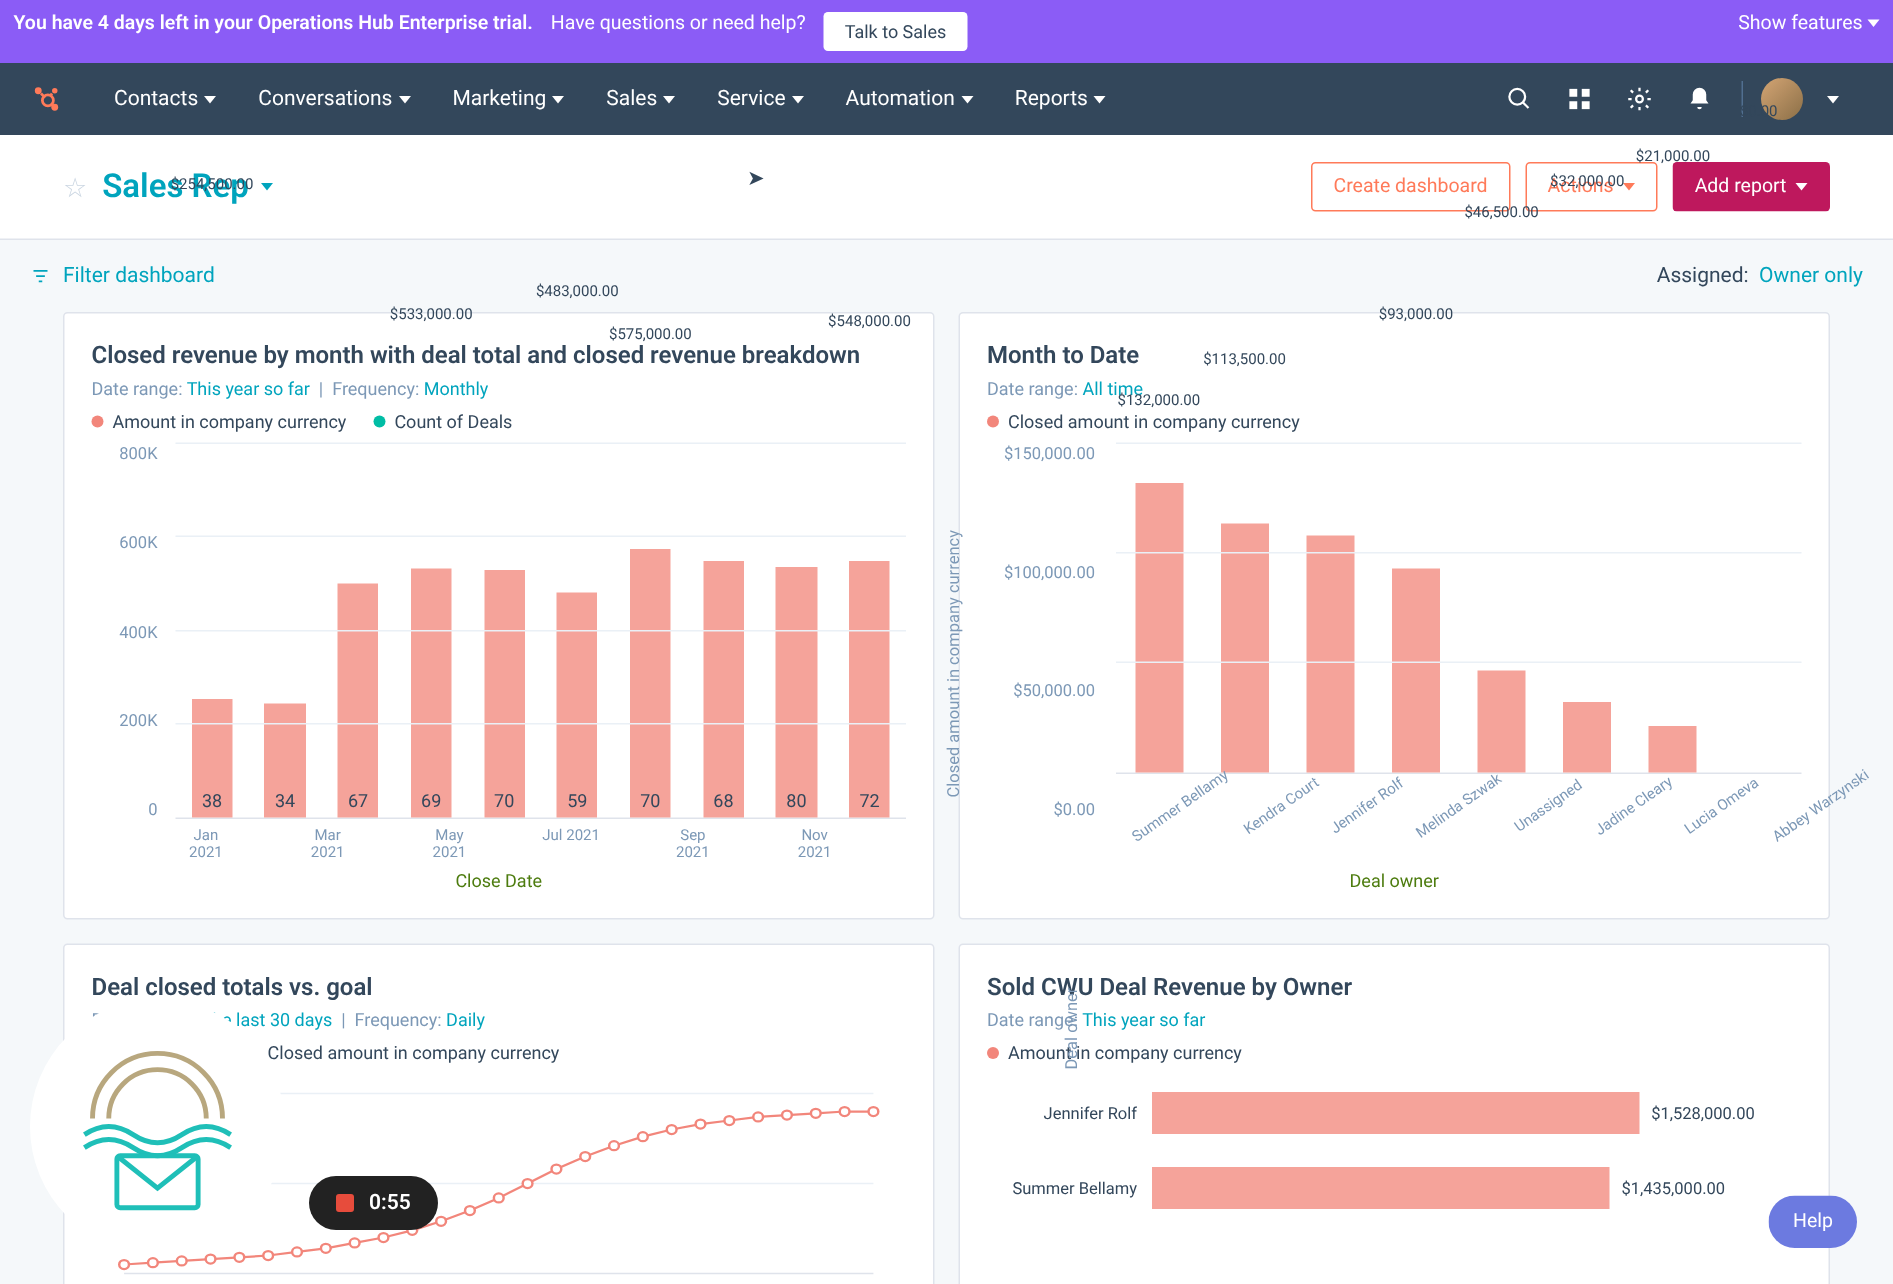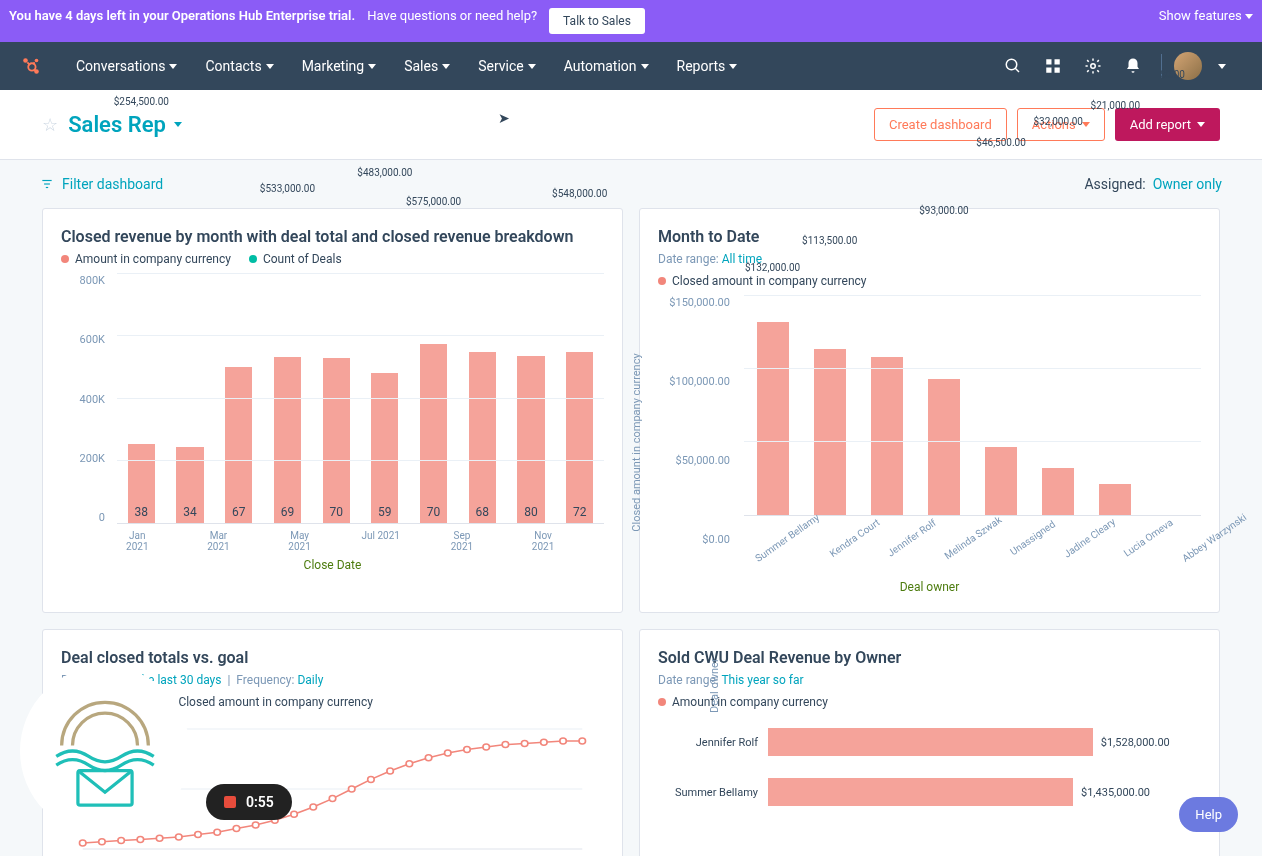--- a/index.html
+++ b/index.html
@@ -17,21 +17,21 @@
 .navbar .icon-btn{width:40px;display:flex;align-items:center;justify-content:center;cursor:pointer;height:48px}
 .navbar .divider{width:1px;height:24px;background:#516f90;margin:0 8px}
 .navbar .avatar{width:28px;height:28px;border-radius:50%;background:linear-gradient(135deg,#d4a574,#8b6f47);margin-left:4px}
 .page-header{background:#fff;padding:18px 42px;display:flex;align-items:center;border-bottom:1px solid #dfe3eb}
 .page-header .star{color:#cbd6e2;font-size:18px;margin-right:10px;cursor:pointer}
 .page-header .title{color:#00a4bd;font-size:22px;font-weight:600;display:flex;align-items:center;gap:8px;cursor:pointer}
 .page-header .spacer{flex:1}
 .btn{padding:8px 14px;border-radius:3px;font-size:13px;cursor:pointer;border:1px solid transparent;display:inline-flex;align-items:center;gap:6px}
 .btn-outline-orange{border-color:#ff7a59;color:#ff7a59;background:#fff}
 .btn-orange{background:#be185d;color:#fff}
-.filter-bar{padding:16px 40px;display:flex;align-items:center}
+.filter-bar{padding:16px 20px;display:flex;align-items:center}
 .filter-bar .filter-link{color:#00a4bd;font-size:14px;display:flex;align-items:center;gap:8px;cursor:pointer}
 .filter-bar .spacer{flex:1}
 .filter-bar .assigned{font-size:14px;color:#33475b}
 .filter-bar .owner-link{color:#00a4bd;cursor:pointer}
 .dashboard{padding:0 42px 40px;display:grid;grid-template-columns:1fr 1fr;gap:16px}
 .card{background:#fff;border:1px solid #dfe3eb;border-radius:3px;padding:18px}
 .card-title{font-size:16px;font-weight:600;margin-bottom:6px;color:#33475b}
 .card-meta{font-size:12px;color:#7c98b6;margin-bottom:8px}
 .card-meta .accent{color:#00a4bd}
 .legend{display:flex;gap:18px;font-size:12px;margin-bottom:8px}
@@ -91,25 +91,25 @@
         <circle cx="6" cy="6" r="2.5" fill="#ff7a59"></circle>
         <circle cx="18" cy="6" r="2" fill="#ff7a59"></circle>
         <circle cx="18" cy="18" r="2.5" fill="#ff7a59"></circle>
         <circle cx="13" cy="13" r="4" fill="none" stroke="#ff7a59" stroke-width="2"></circle>
         <line x1="8" y1="8" x2="11" y2="11" stroke="#ff7a59" stroke-width="2"></line>
         <line x1="16" y1="8" x2="14.5" y2="10" stroke="#ff7a59" stroke-width="2"></line>
         <line x1="15" y1="16" x2="17" y2="17" stroke="#ff7a59" stroke-width="2"></line>
       </svg>
   </div>
   <div class="nav-item">
+      <span>Contacts</span>
+      <span class="chevron"></span>
+    </div>
+  <div class="nav-item">
       <span>Conversations</span>
-      <span class="chevron"></span>
-    </div>
-  <div class="nav-item">
-      <span>Contacts</span>
       <span class="chevron"></span>
     </div>
   <div class="nav-item">
       <span>Marketing</span>
       <span class="chevron"></span>
     </div>
   <div class="nav-item">
       <span>Sales</span>
       <span class="chevron"></span>
     </div>
@@ -188,20 +188,23 @@
     <span>Filter dashboard</span>
   </div>
   <div class="spacer"></div>
   <span class="assigned"><span>Assigned:</span>&nbsp;&nbsp;<span class="owner-link">Owner only</span></span>
 </div>
 
 <div class="dashboard">
 
   <div class="card">
     <div class="card-title">Closed revenue by month with deal total and closed revenue breakdown</div>
+    <div class="card-meta">
+      <span>Date range:</span> <span class="accent">This year so far</span> &nbsp;|&nbsp; <span>Frequency:</span> <span class="accent">Monthly</span>
+    </div>
     <div class="legend">
       <div class="legend-item">
           <span class="dot coral"></span>
           <span>Amount in company currency</span>
         </div>
       <div class="legend-item">
           <span class="dot teal"></span>
           <span>Count of Deals</span>
         </div>
     </div>

